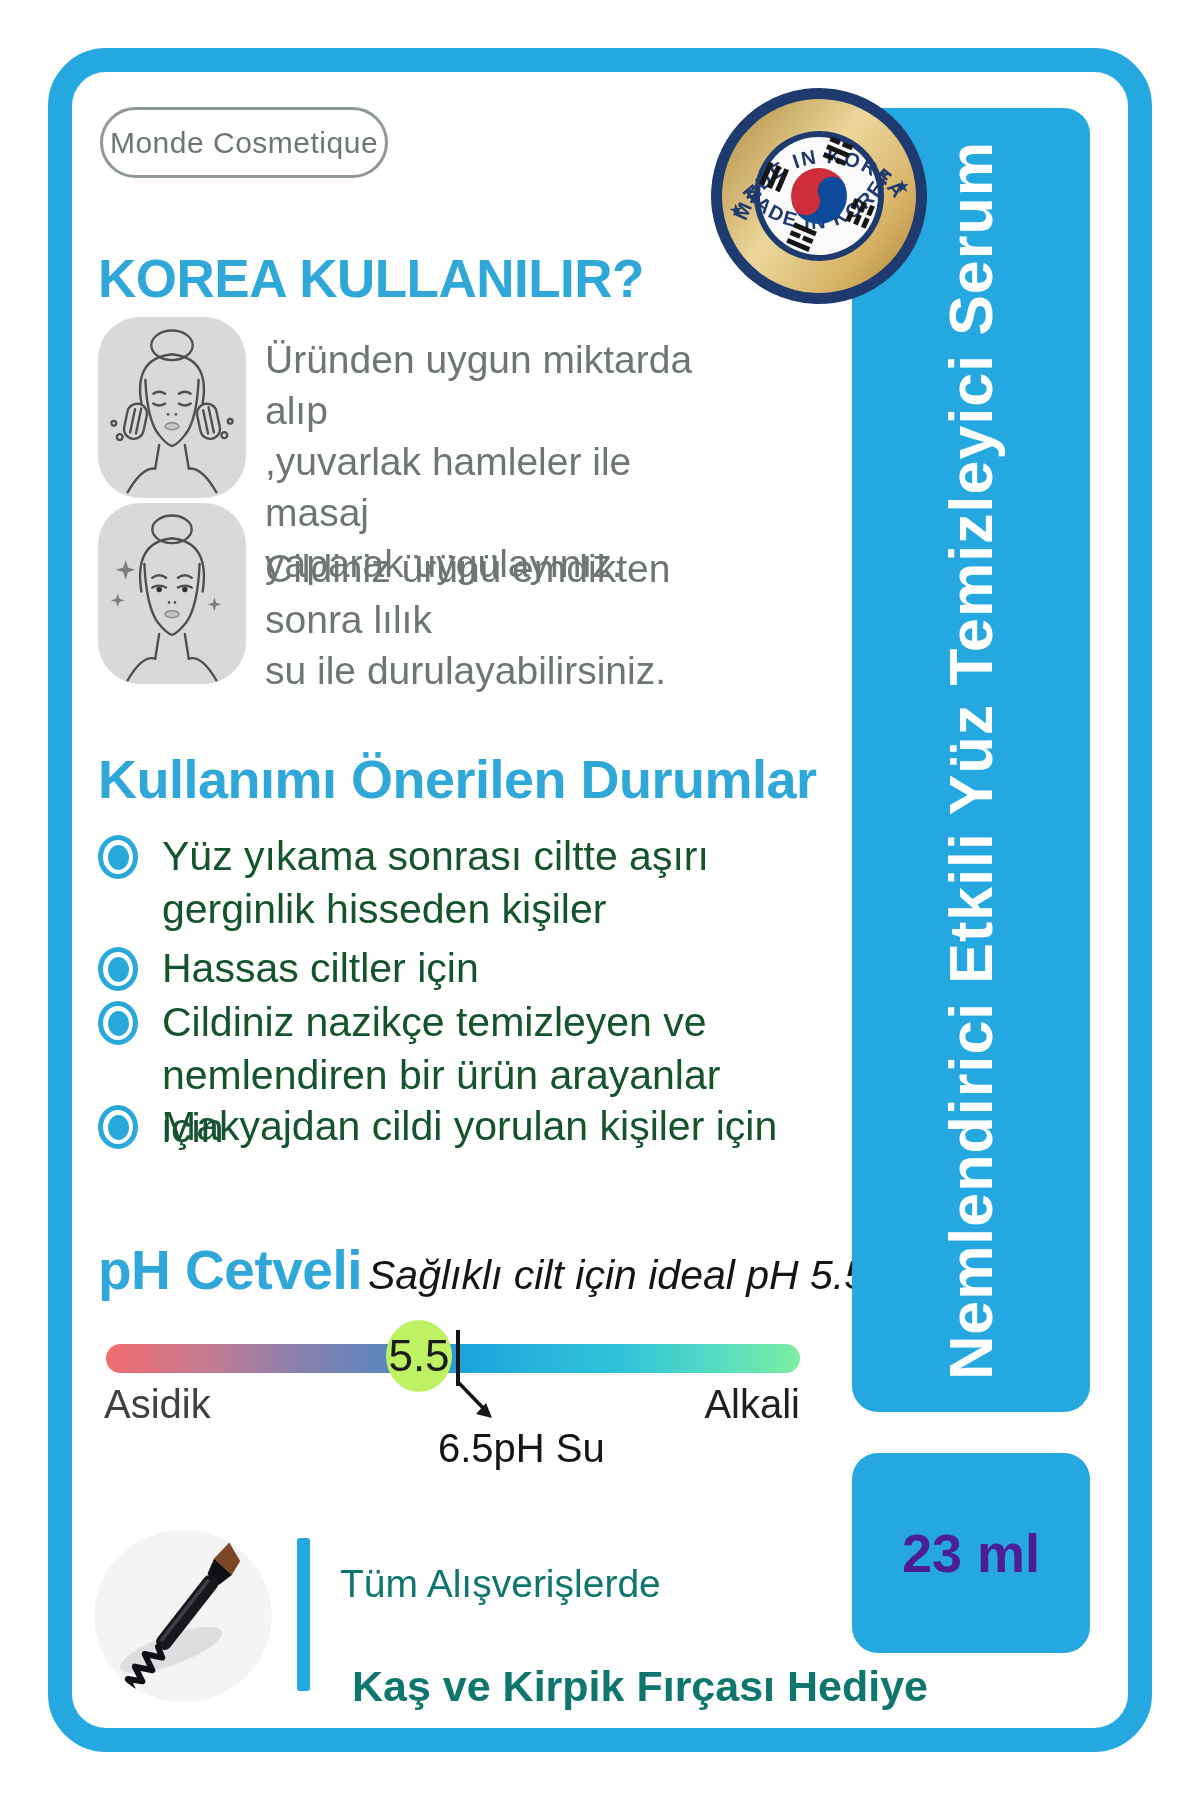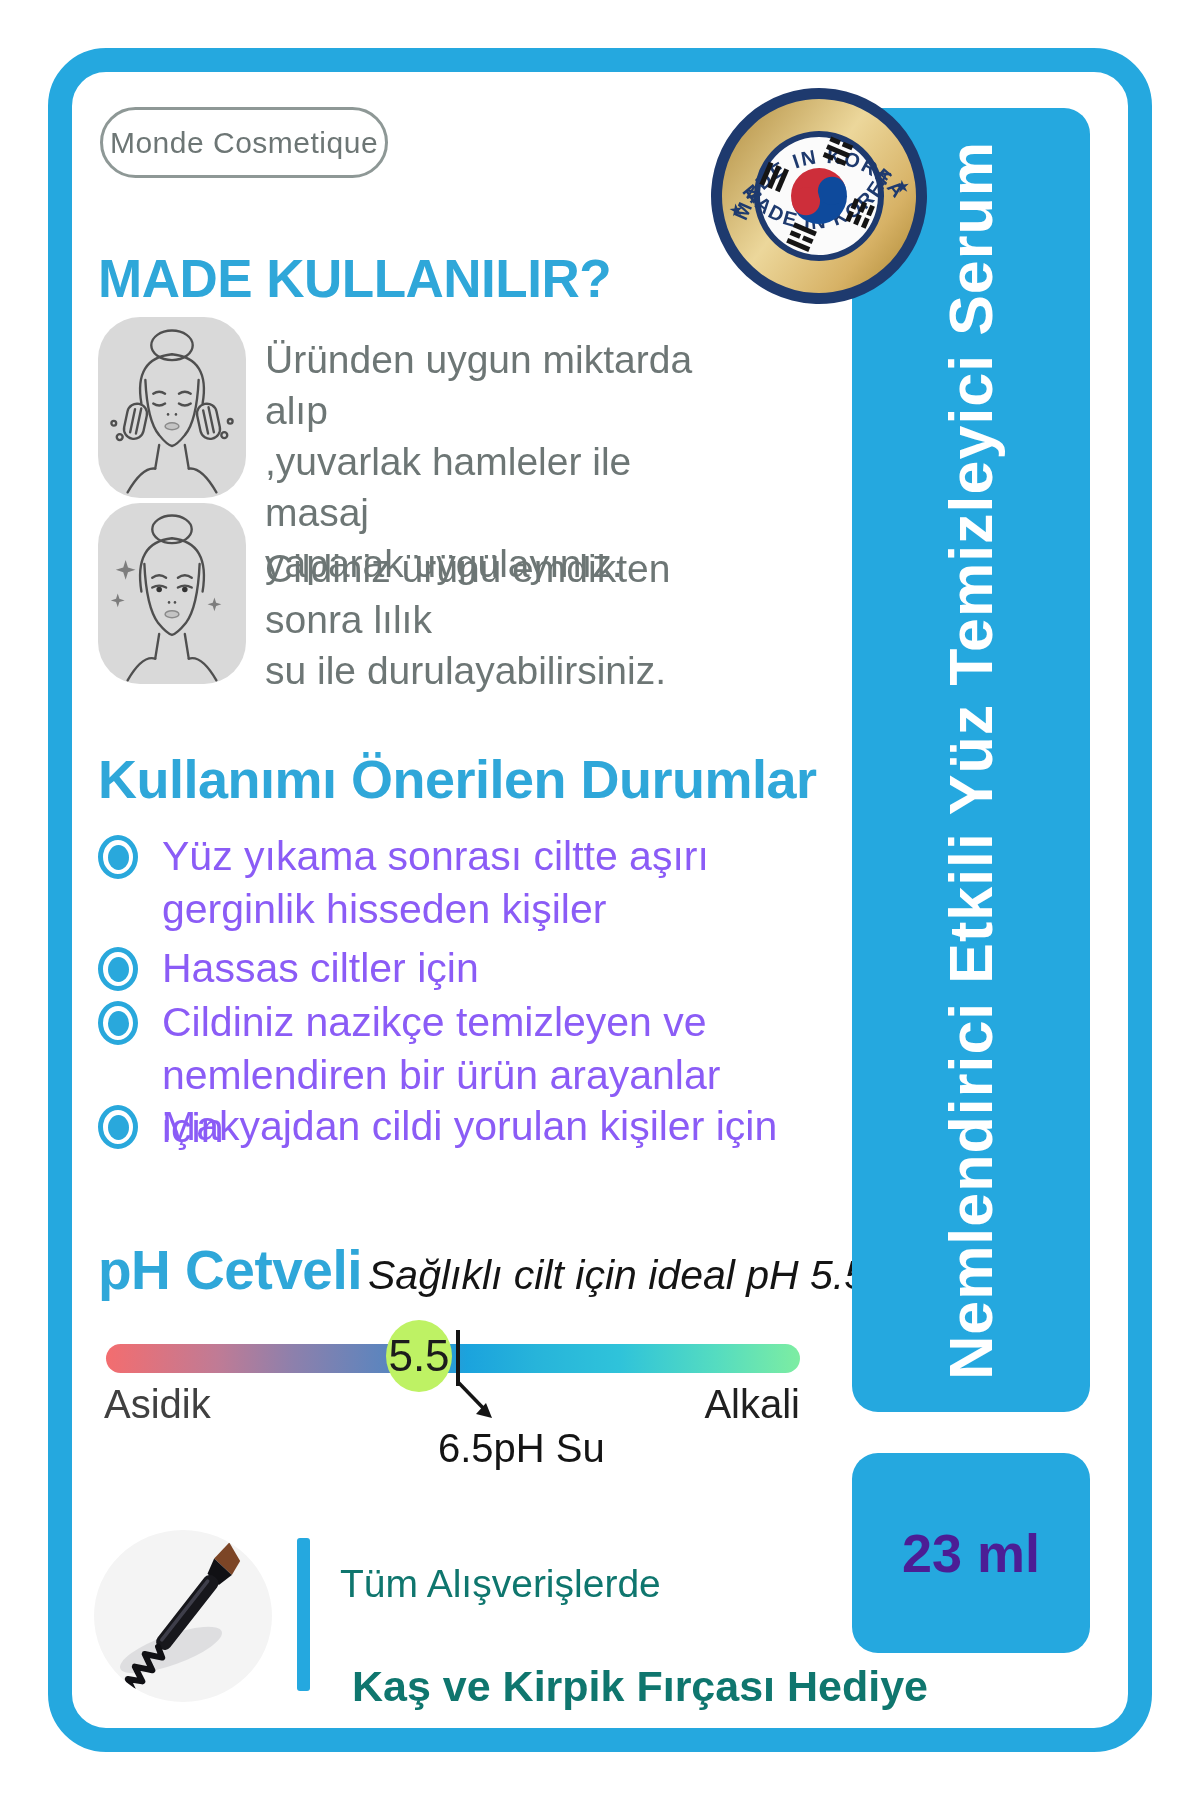--- a/index.html
+++ b/index.html
@@ -18,21 +18,21 @@
   .step-icon{position:absolute;width:148px;height:181px;border-radius:42px;background:#d9d9d9;}
   .step-icon.s1{left:98px;top:317px;}
   .step-icon.s2{left:98px;top:503px;}
   .step-text{position:absolute;left:265px;width:470px;font-size:39px;line-height:51px;color:#6d7675;white-space:pre-line;}
   .step-text.t1{top:334px;}
   .step-text.t2{top:543px;}
   .bullet{position:absolute;left:98px;width:680px;display:flex;align-items:flex-start;}
   .bullet-icon{flex:0 0 auto;width:30px;height:34px;border:5px solid #29a8dc;border-radius:50%;
                display:flex;align-items:center;justify-content:center;margin-right:24px;margin-top:5px;background:#fff;}
   .bullet-dot{width:21px;height:25px;border-radius:50%;background:#29a8dc;}
-  .bullet-text{font-size:41px;line-height:53px;color:#8b5cf6;white-space:pre-line;}
+  .bullet-text{font-size:41px;line-height:53px;color:#14532d;white-space:pre-line;}
   .b1{top:830px;} .b2{top:942px;} .b3{top:996px;} .b4{top:1100px;}
   .ph-bar{position:absolute;left:106px;top:1344px;width:694px;height:29px;border-radius:15px;
           background:linear-gradient(90deg,#f36d6f 0%,#c07b95 16%,#8d80ac 27%,#6484bb 38%,#4e86c2 44%,
                      #1ba3dd 52%,#27b4da 62%,#2fc3da 74%,#55dcc0 88%,#7deda2 100%);}
   .ph-marker{position:absolute;left:386px;top:1320px;width:66px;height:72px;border-radius:50%;
              background:#bef264;display:flex;align-items:center;justify-content:center;
              color:#1c1c1c;font-size:44px;}
   .ph-tick{position:absolute;left:456px;top:1330px;width:4px;height:56px;background:#151515;}
   .ph-arrow{position:absolute;left:452px;top:1378px;}
   .ph-annotation{position:absolute;left:438px;top:1426px;font-size:40px;color:#141414;}
@@ -124,21 +124,21 @@
             <rect x="-12" y="-4.5" width="10.5" height="5"></rect>
               <rect x="1.5" y="-4.5" width="10.5" height="5"></rect>
             <rect x="-12" y="4" width="10.5" height="5"></rect>
               <rect x="1.5" y="4" width="10.5" height="5"></rect>
           </g>
         </g>
       </g>
     </g>
   </svg>
 
-  <div class="h-blue title-howto">MADE KULLANILIR?</div>
+  <div class="h-blue title-howto">KOREA KULLANILIR?</div>
 
   <div class="step-icon s1">
     <svg class="face-art" width="148" height="181" viewBox="0 0 150 180">
       <g stroke="#4f4f4f" stroke-width="2.4" fill="none" stroke-linecap="round">
         <ellipse cx="75" cy="27" rx="21" ry="15"></ellipse>
         <path d="M44,86 Q36,40 75,36 Q114,40 106,86"></path>
         <path d="M48,62 Q50,104 62,118 Q70,128 75,129 Q80,128 88,118 Q100,104 102,62"></path>
         <path d="M56,76 Q62,72 68,76"></path>
           <path d="M82,76 Q88,72 94,76"></path>
         <path d="M56,86 Q62,90 68,86"></path>

